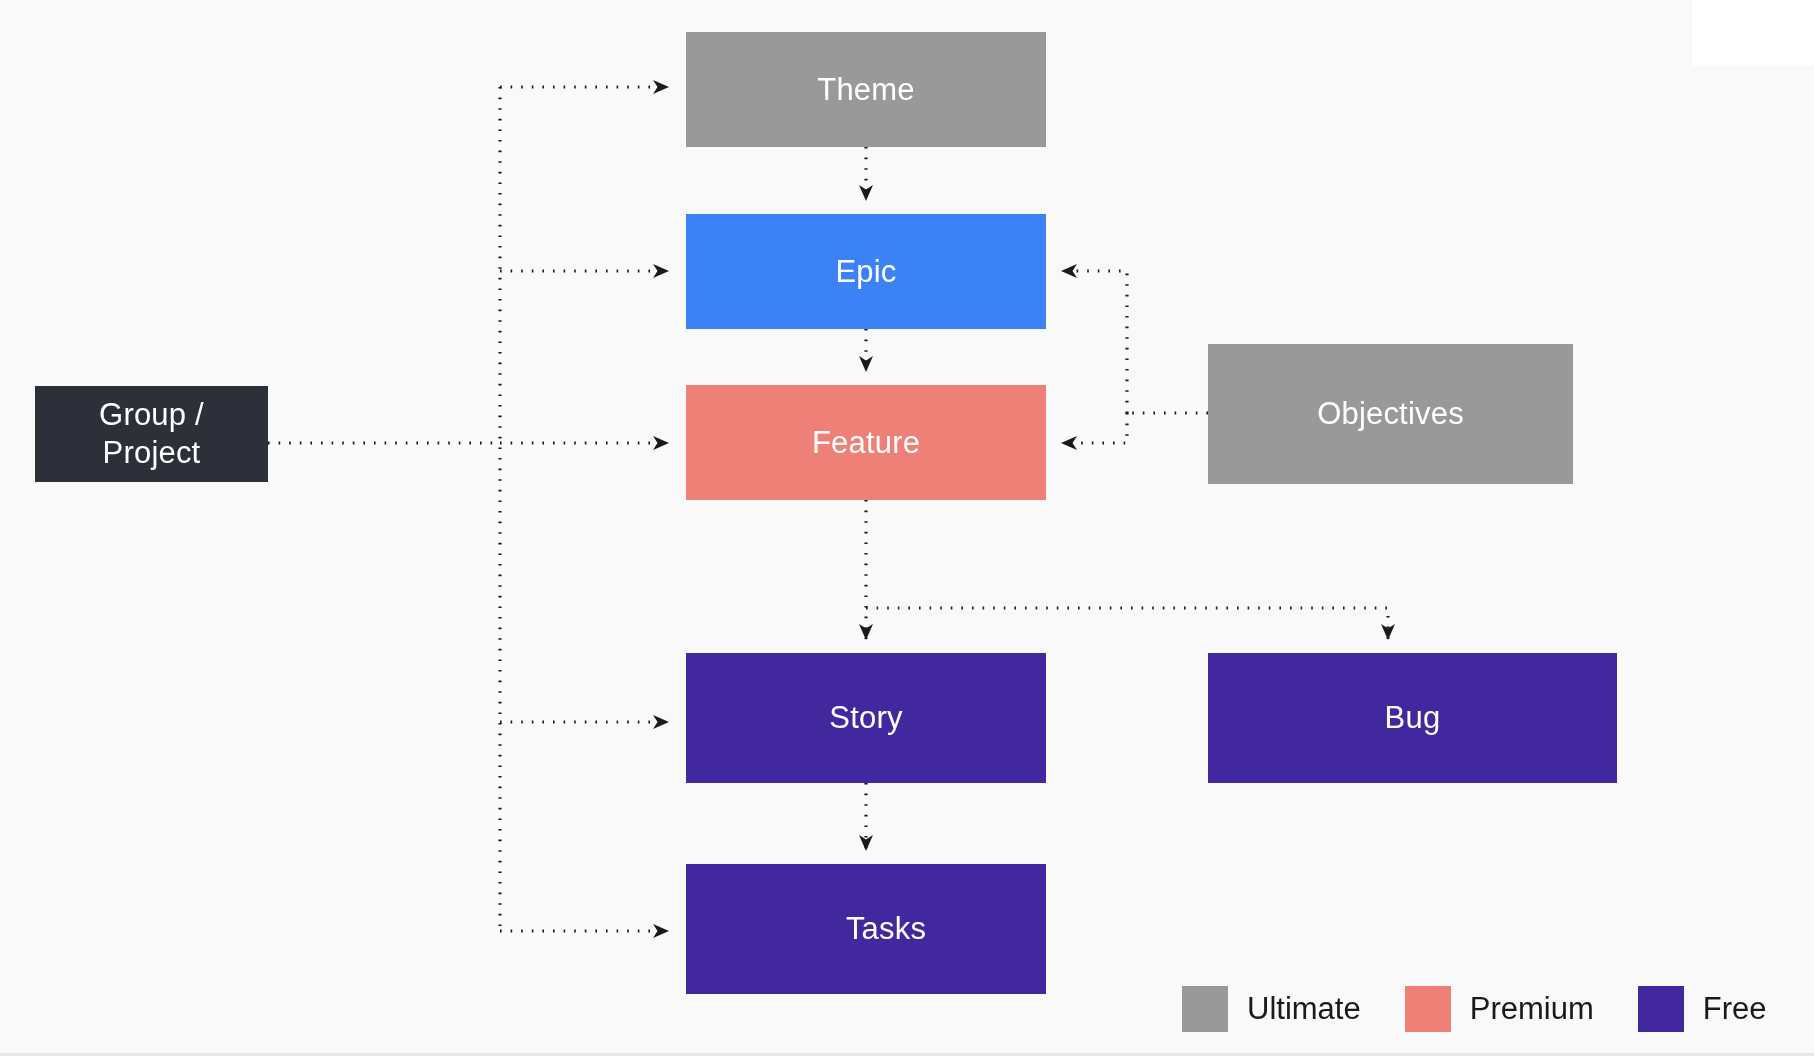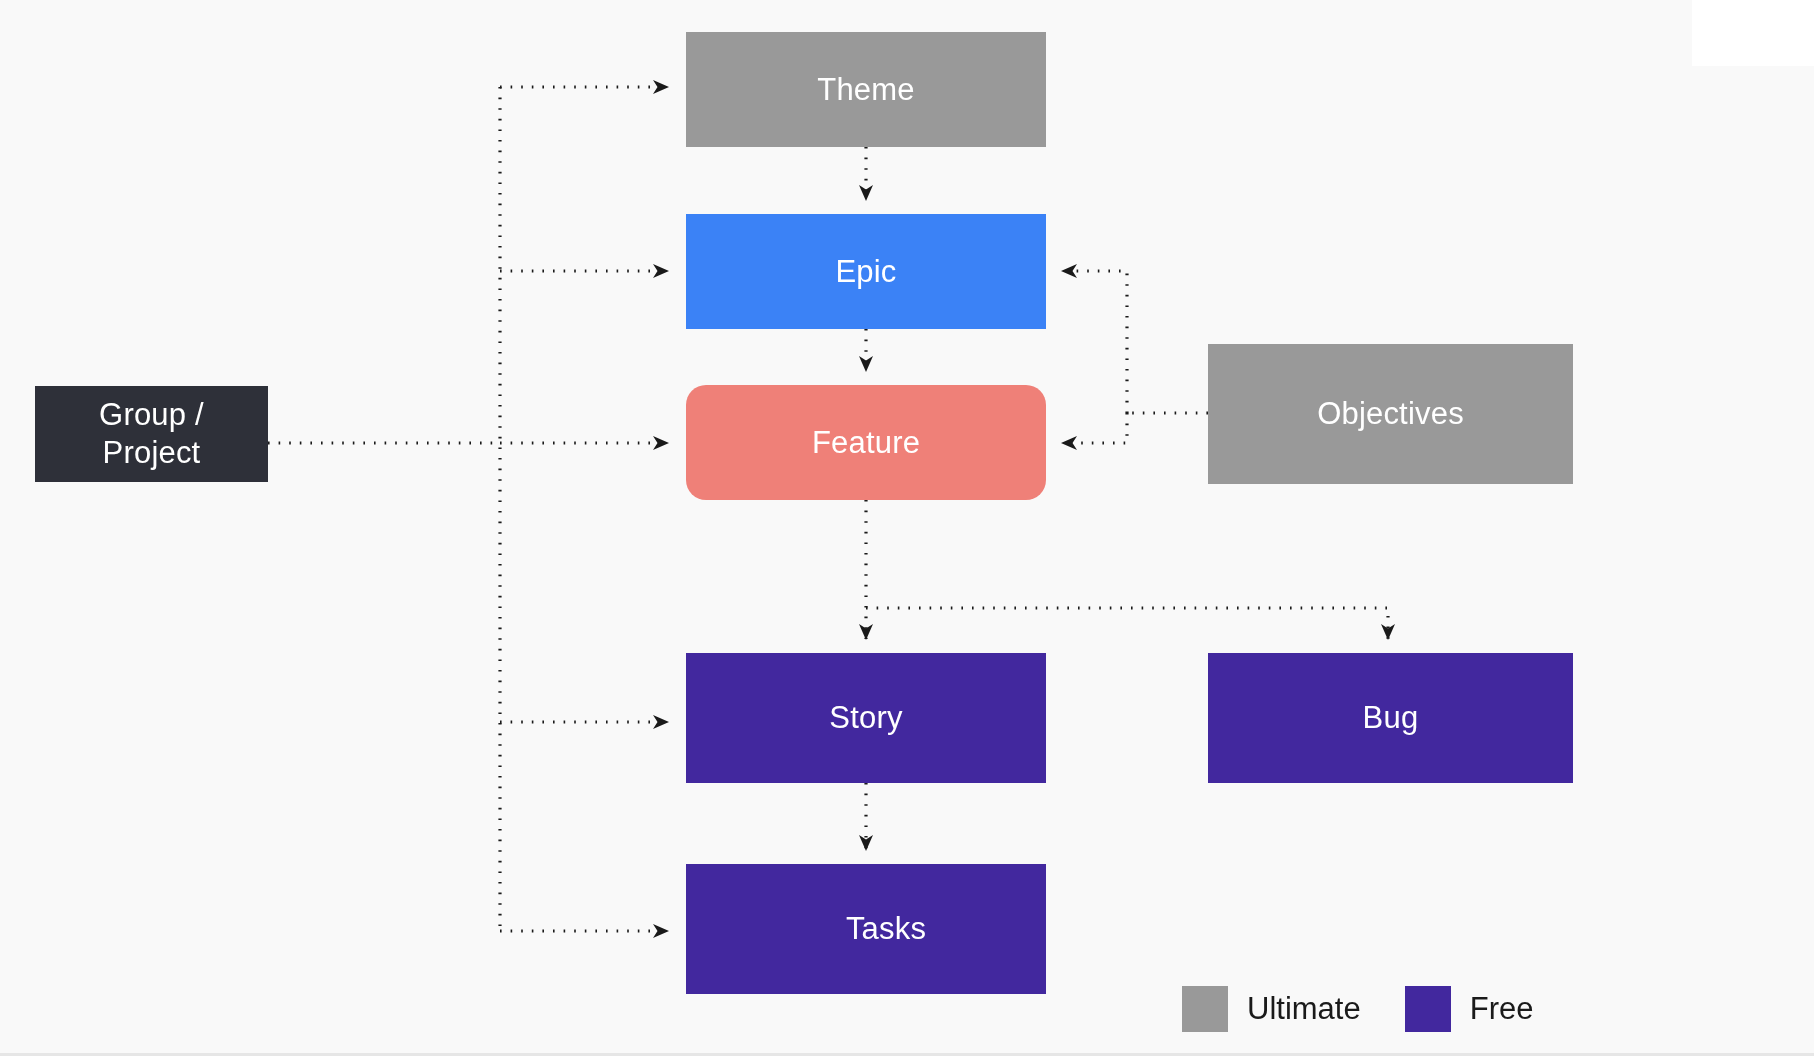--- a/index.html
+++ b/index.html
@@ -129,34 +129,38 @@
     </g>
   </svg>
 
   <div class="node" style="left:35px; top:386px; width:233px; height:96px; background:#2e3039;">Group /
 Project</div>
 
   <div class="node" style="left:686px; top:32px; width:360px; height:115px; background:#999999;">Theme</div>
 
   <div class="node" style="left:686px; top:214px; width:360px; height:115px; background:#3b82f6;">Epic</div>
 
-  <div class="node" style="left:686px; top:385px; width:360px; height:115px; background:#ef8078;border-radius:20px;">Feature</div>
+  <div class="node" style="left:686px; top:385px; width:360px; height:115px; background:#ef8078;">Feature</div>
 
   <div class="node" style="left:1208px; top:344px; width:365px; height:140px; background:#999999;">Objectives</div>
 
   <div class="node" style="left:686px; top:653px; width:360px; height:130px; background:#42289e;">Story</div>
 
-  <div class="node" style="left:1208px; top:653px; width:365px; height:130px; background:#42289e;">Bug</div>
+  <div class="node" style="left:1208px; top:653px; width:409px; height:130px; background:#42289e;">Bug</div>
 
   <div class="node" style="left:686px; top:864px; width:360px; height:130px; background:#42289e;padding-left:40px;">Tasks</div>
 
   <div class="legend">
     <div class="legend-entry">
       <span class="legend-swatch" style="background:#999999;"></span>
       <span class="legend-label">Ultimate</span>
+    </div>
+    <div class="legend-entry">
+      <span class="legend-swatch" style="background:#ef8078;"></span>
+      <span class="legend-label">Premium</span>
     </div>
     <div class="legend-entry">
       <span class="legend-swatch" style="background:#42289e;"></span>
       <span class="legend-label">Free</span>
     </div>
   </div>
 
   <div class="bottom-rule"></div>
 
 </div>

